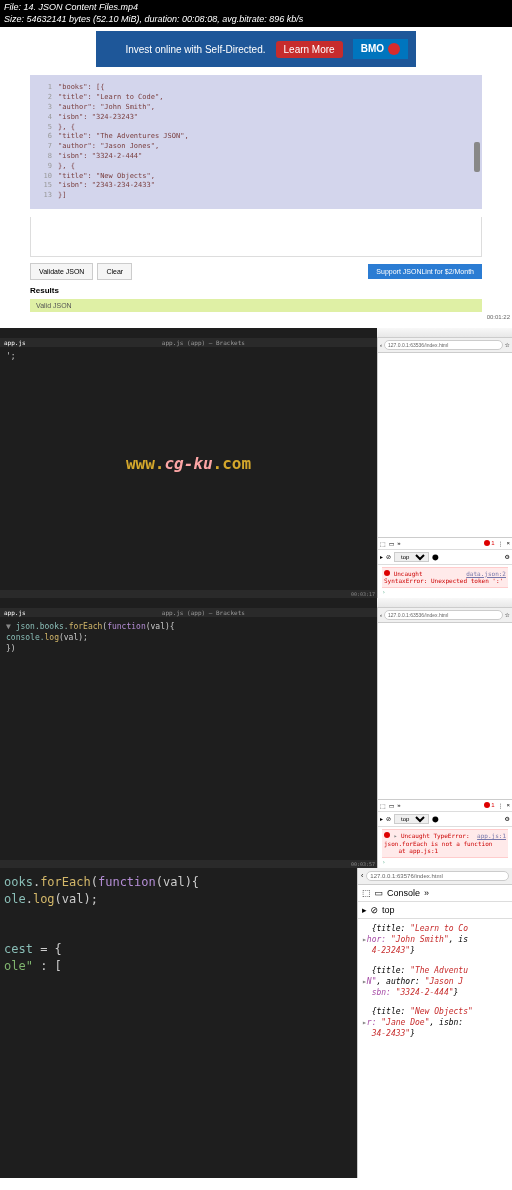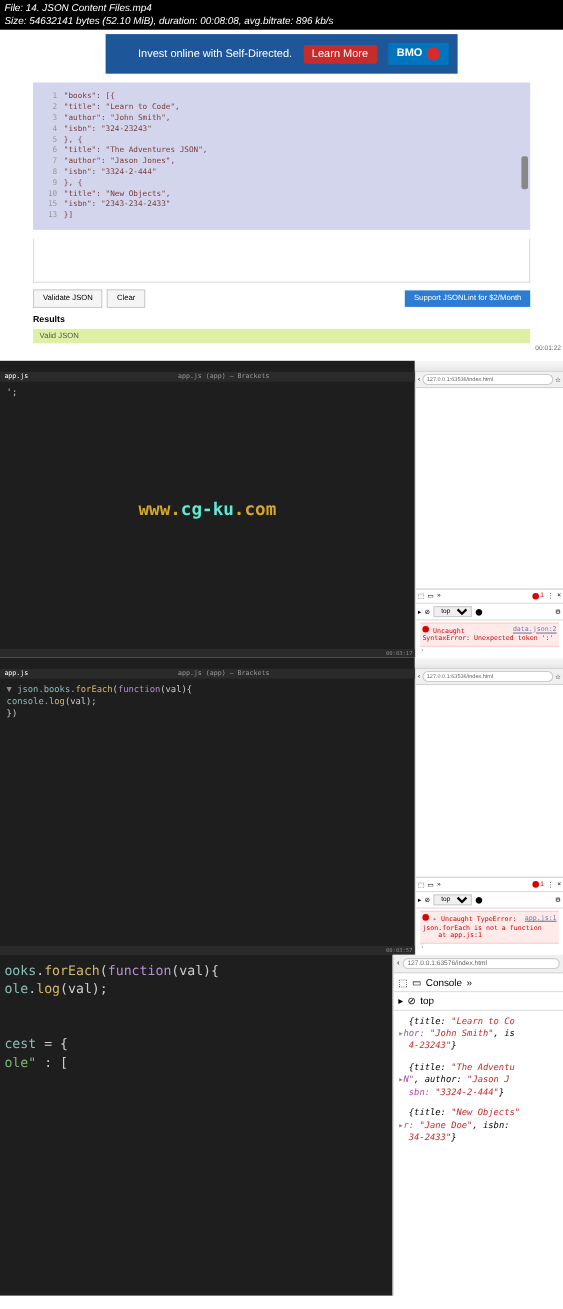--- a/index.html
+++ b/index.html
@@ -55,21 +55,21 @@
 .err-dot { width: 6px; height: 6px; background: #d00; border-radius: 50%; display: inline-block; }
 .dt-filter { display: flex; align-items: center; padding: 2px; border-bottom: 1px solid #ddd; gap: 3px; }
 .dt-select { border: 1px solid #ccc; font-size: 6px; padding: 0 2px; }
 .gear { margin-left: auto; }
 .dt-console { padding: 2px 4px; font-family: monospace; font-size: 6px; line-height: 1.3; }
 .err-msg { background: #ffeaea; color: #c00; padding: 2px; border-top: 1px solid #fcc; border-bottom: 1px solid #fcc; }
 .err-link { color: #77a; text-decoration: underline; float: right; }
 
 .watermark { position: absolute; top: 50%; left: 50%; transform: translate(-50%, -50%); font-size: 16px; font-weight: bold; pointer-events: none; }
 .wm-w { color: #d4a72c; }
-.wm-g { color: #5eead4; }
+.wm-g { color: #fca5a5; font-style: italic; }
 
 .ts2 { position: absolute; bottom: 1px; right: 2px; font-size: 5px; color: #888; }
 .editor-status { position: absolute; bottom: 0; left: 0; right: 0; height: 8px; background: #2a2a2a; font-size: 5px; color: #888; padding: 0 4px; }
 
 .section4 { display: flex; height: 310px; position: relative; }
 .editor-dark4 { background: #1e1e1e; flex: 1; color: #ccc; font-family: Menlo, monospace; font-size: 12px; padding: 6px 4px; line-height: 1.5; }
 .browser-pane4 { width: 155px; background: #fff; border-left: 1px solid #ccc; display: flex; flex-direction: column; }
 .browser-top4 { background: #f0f0f0; font-size: 7px; padding: 3px; border-bottom: 1px solid #ccc; display: flex; gap: 3px; align-items: center; }
 .devtools4 { background: #fff; font-size: 8px; flex: 1; }
 .dt-tabs4 { display: flex; align-items: center; padding: 3px 4px; border-bottom: 1px solid #ddd; gap: 4px; font-size: 9px; }

